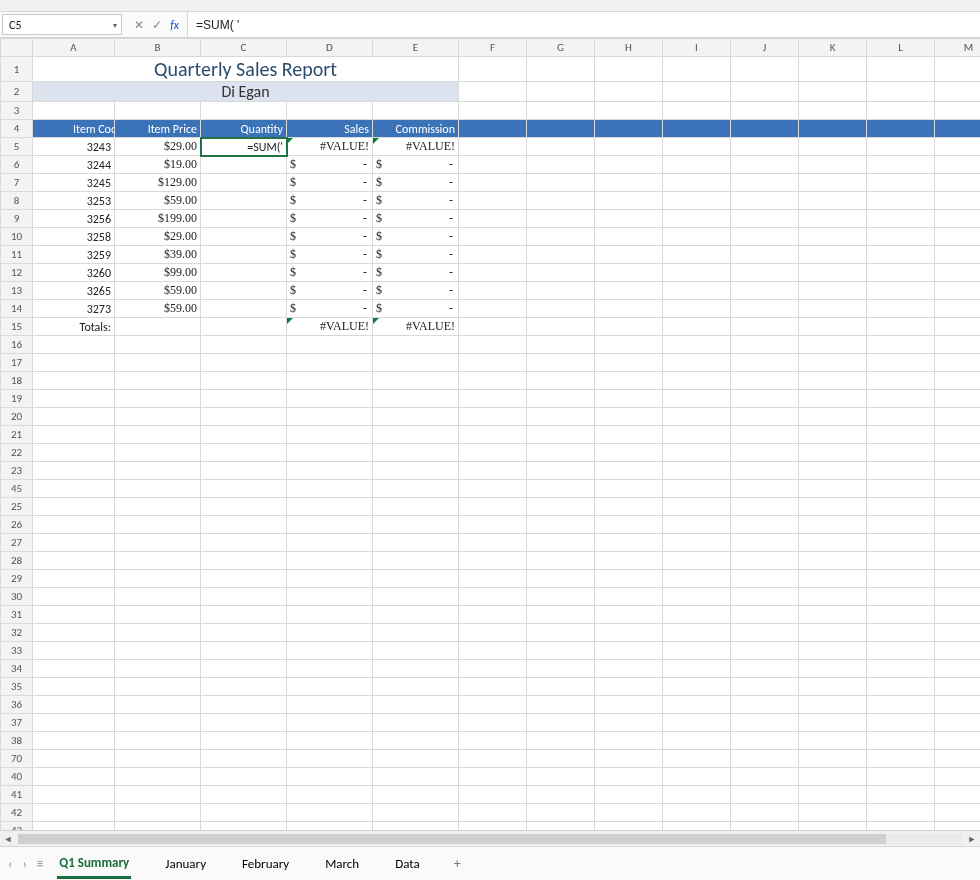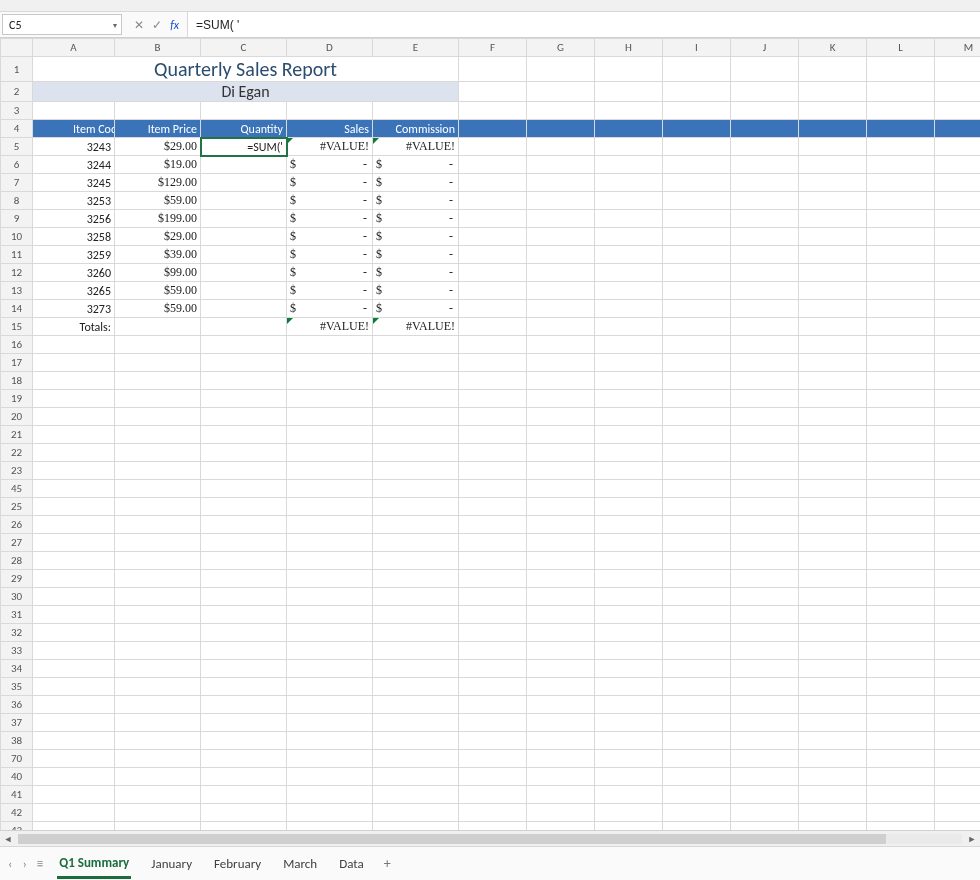--- a/index.html
+++ b/index.html
@@ -190,22 +190,22 @@
     background: #fafafa;
     border-top: 1px solid #d8d8d8;
     display: flex;
     align-items: center;
     padding: 0 8px;
     gap: 14px;
     font-size: 13px;
   }
   .tab-nav { color: #888; display: flex; gap: 10px; }
   .tab-nav span { cursor: default; }
-  .tabs { display: flex; gap: 18px; align-items: center; }
-  .tab { color: #404040; padding: 6px 2px; cursor: default; }
+  .tabs { display: flex; gap: 32px; align-items: center; }
+  .tab { color: #000000; padding: 6px 2px; cursor: default; }
   .tab.active {
     color: #1a6e3d;
     font-weight: 700;
     border-bottom: 3px solid #1a6e3d;
   }
   .tab-add { color: #777; font-size: 14px; }
 
   
   th.sel-col, th.sel-row {
     background: #dfeedd;

